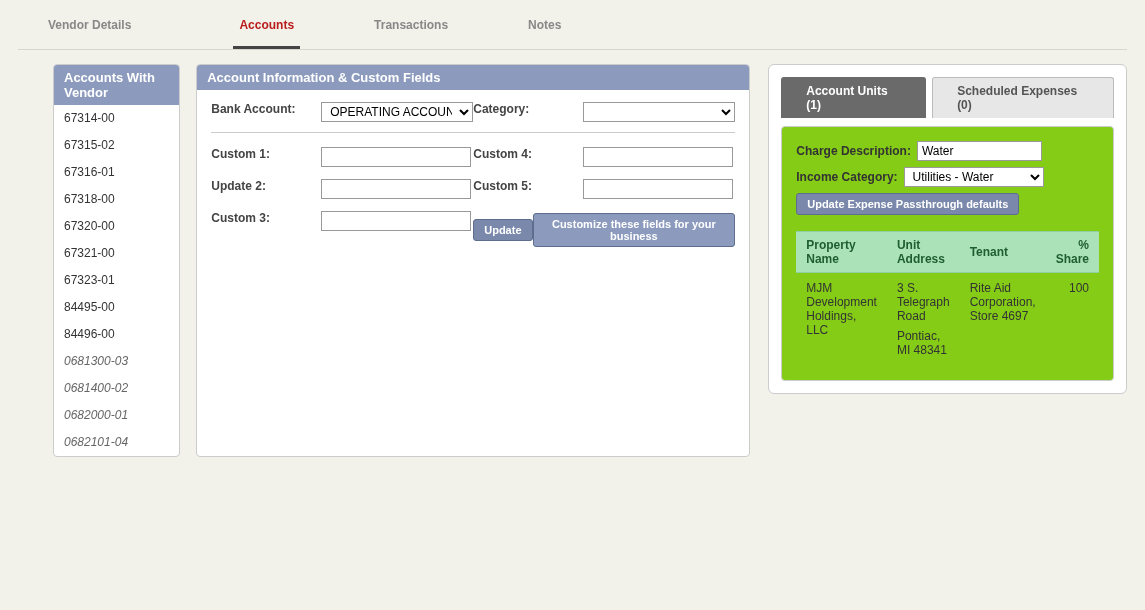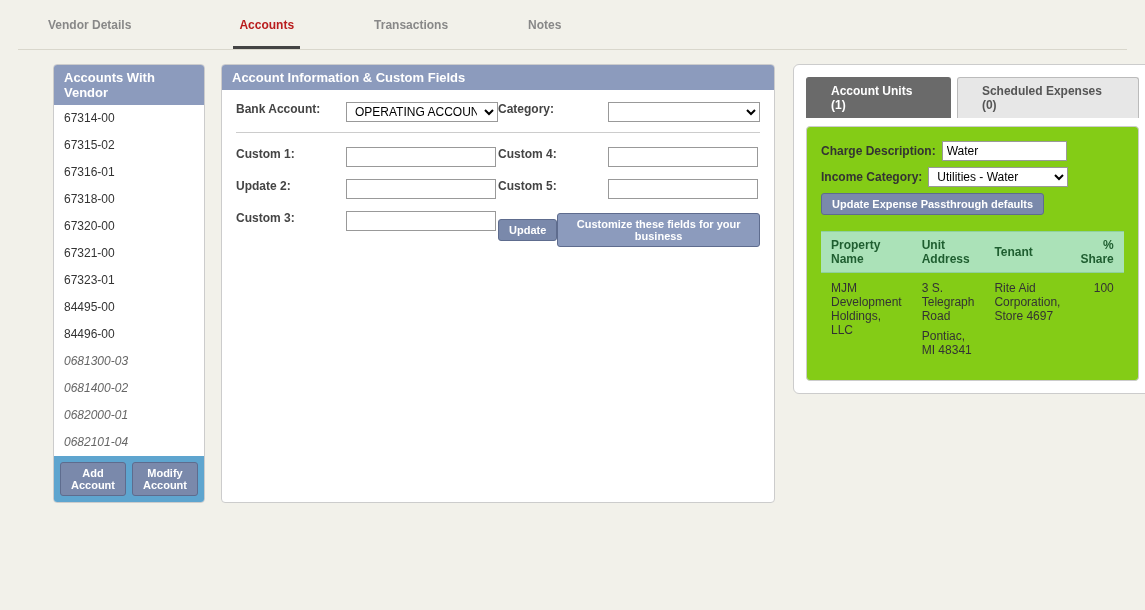--- a/index.html
+++ b/index.html
@@ -259,24 +259,20 @@
             <div class="acct-item">67320-00</div>
             <div class="acct-item">67321-00</div>
             <div class="acct-item">67323-01</div>
             <div class="acct-item">84495-00</div>
             <div class="acct-item">84496-00</div>
             <div class="acct-item muted">0681300-03</div>
             <div class="acct-item muted">0681400-02</div>
             <div class="acct-item muted">0682000-01</div>
             <div class="acct-item muted">0682101-04</div>
           </div>
-        <div class="left-buttons">
-          <button class="btn">Add Account</button>
-          <button class="btn">Modify Account</button>
-        </div>
       </div>
     </div>
 
     <div class="right">
 
       <div class="panel">
         <div class="panel-header">Account Information &amp; Custom Fields</div>
         <div class="form-panel-body">
           <div class="form-grid">
             <div class="form-col left-col">

